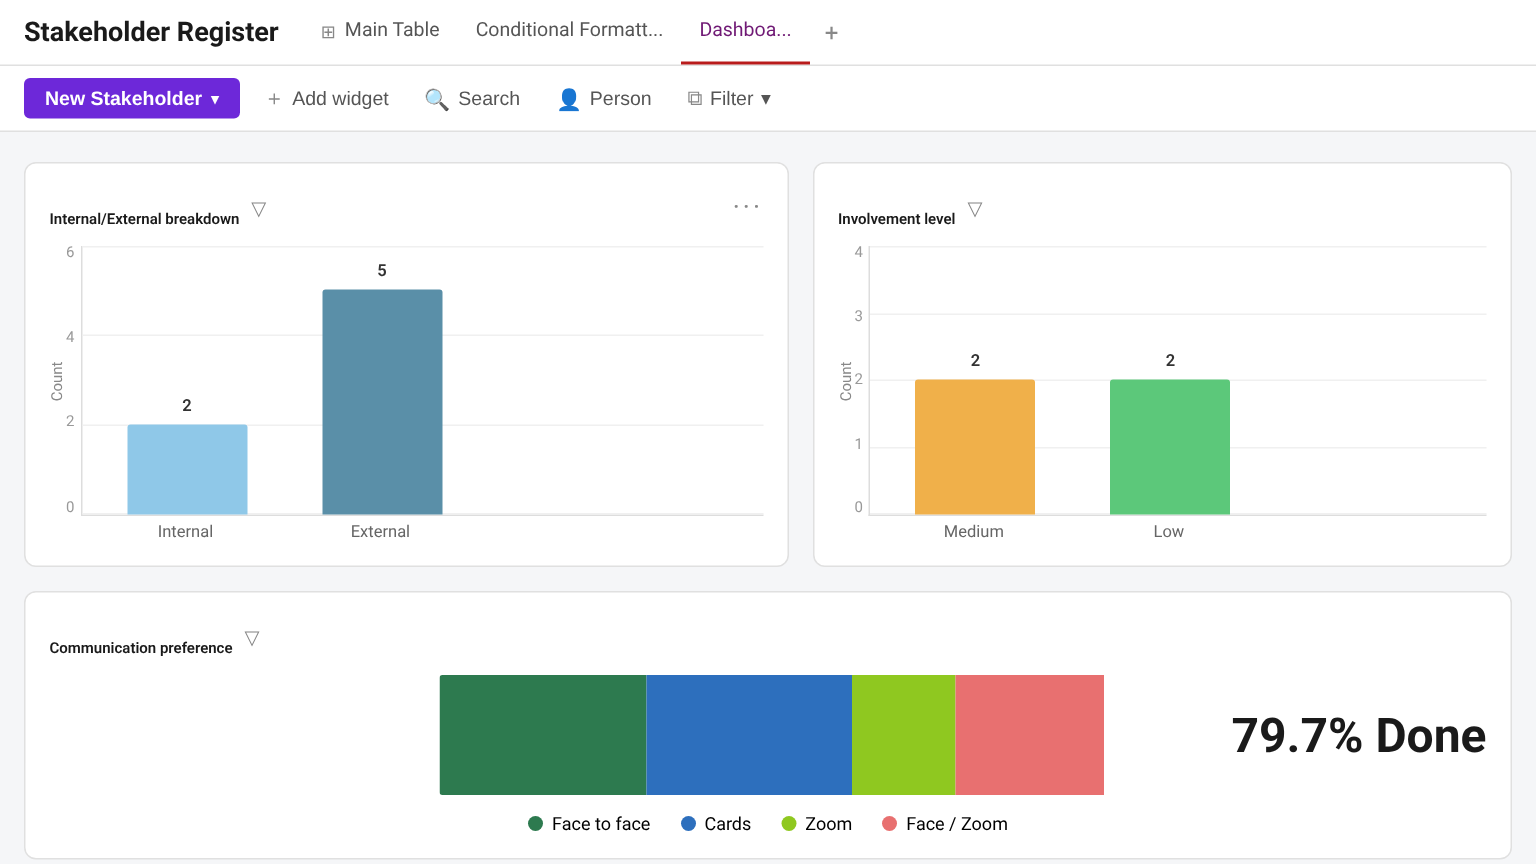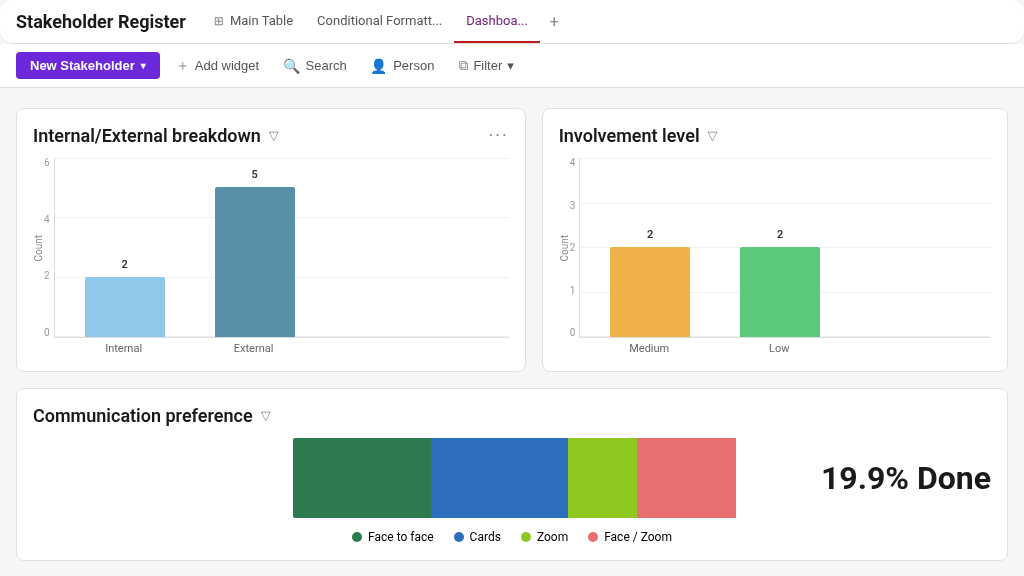--- a/index.html
+++ b/index.html
@@ -7,21 +7,20 @@
 
     
     .app-header {
       background: #fff;
       border-bottom: 1px solid #e0e0e0;
       padding: 0 16px;
       display: flex;
       align-items: center;
       height: 44px;
       gap: 16px;
-      border-radius: 13px;
     }
     .app-title {
       font-size: 18px;
       font-weight: 700;
       color: #1a1a1a;
       white-space: nowrap;
     }
     .nav-tabs {
       display: flex;
       align-items: center;
@@ -120,23 +119,24 @@
       align-items: center;
       justify-content: space-between;
       margin-bottom: 12px;
     }
     .chart-title-row {
       display: flex;
       align-items: center;
       gap: 8px;
     }
     .chart-title {
-      font-size: 18px;
+      font-size: 10px;
       font-weight: 600;
       color: #1a1a1a;
+      margin-top: 16px;
     }
     .filter-icon { color: #888; font-size: 13px; cursor: pointer; }
     .more-btn { color: #888; cursor: pointer; font-size: 18px; letter-spacing: 2px; }
     .bar-group {
       display: flex;
       flex-direction: column;
       align-items: center;
       gap: 4px;
       position: relative;
       z-index: 1;
@@ -418,21 +418,21 @@
 
     <div class="stacked-bar-container">
       <div class="stacked-bar-spacer"></div>
       <div class="stacked-bar">
         <div class="stacked-segment" style="width:28%;background:#2d7a4f;"></div>
         <div class="stacked-segment" style="width:28%;background:#2d6fbd;"></div>
         <div class="stacked-segment" style="width:14%;background:#8fc820;"></div>
         <div class="stacked-segment" style="width:20%;background:#e87070;"></div>
       </div>
       <div style="display:flex;align-items:center;padding-left:16px;">
-        <span class="done-text">19.9% Done</span>
+        <span class="done-text">79.7% Done</span>
       </div>
     </div>
 
     <div class="legend">
       <div class="legend-item">
         <div class="legend-dot" style="background:#2d7a4f;"></div>
         <span>Face to face</span>
       </div>
       <div class="legend-item">
         <div class="legend-dot" style="background:#2d6fbd;"></div>

